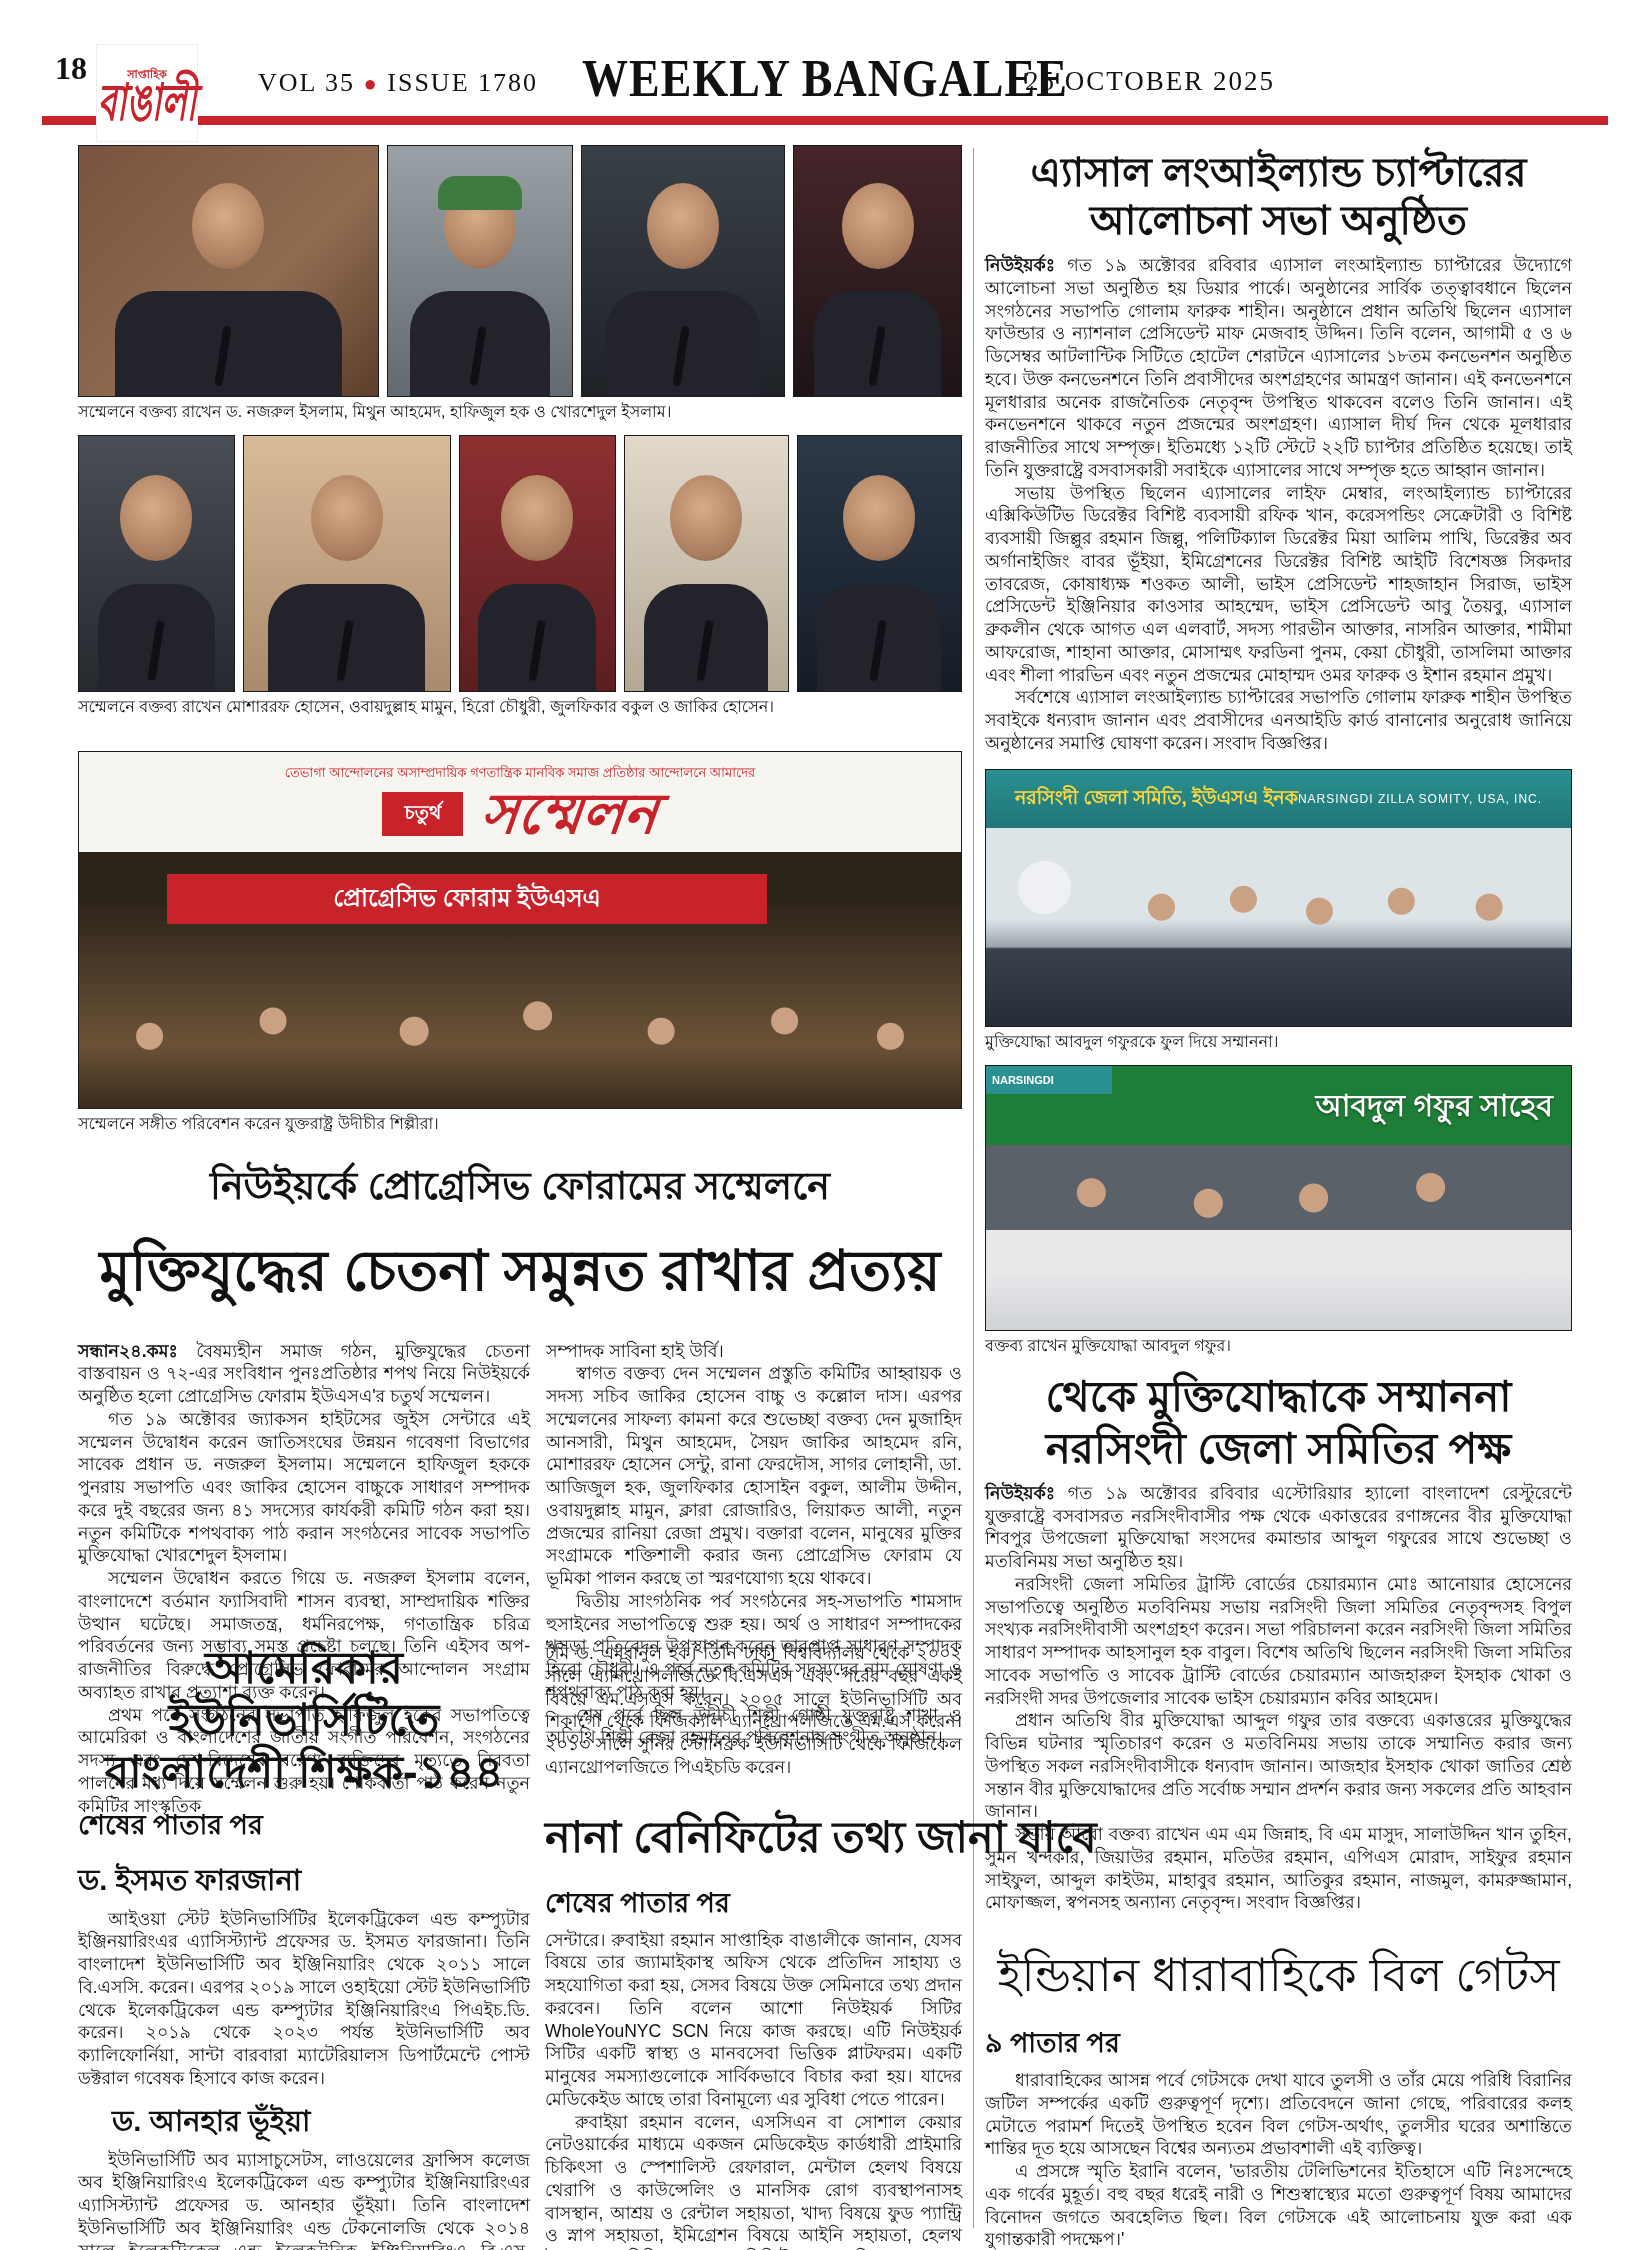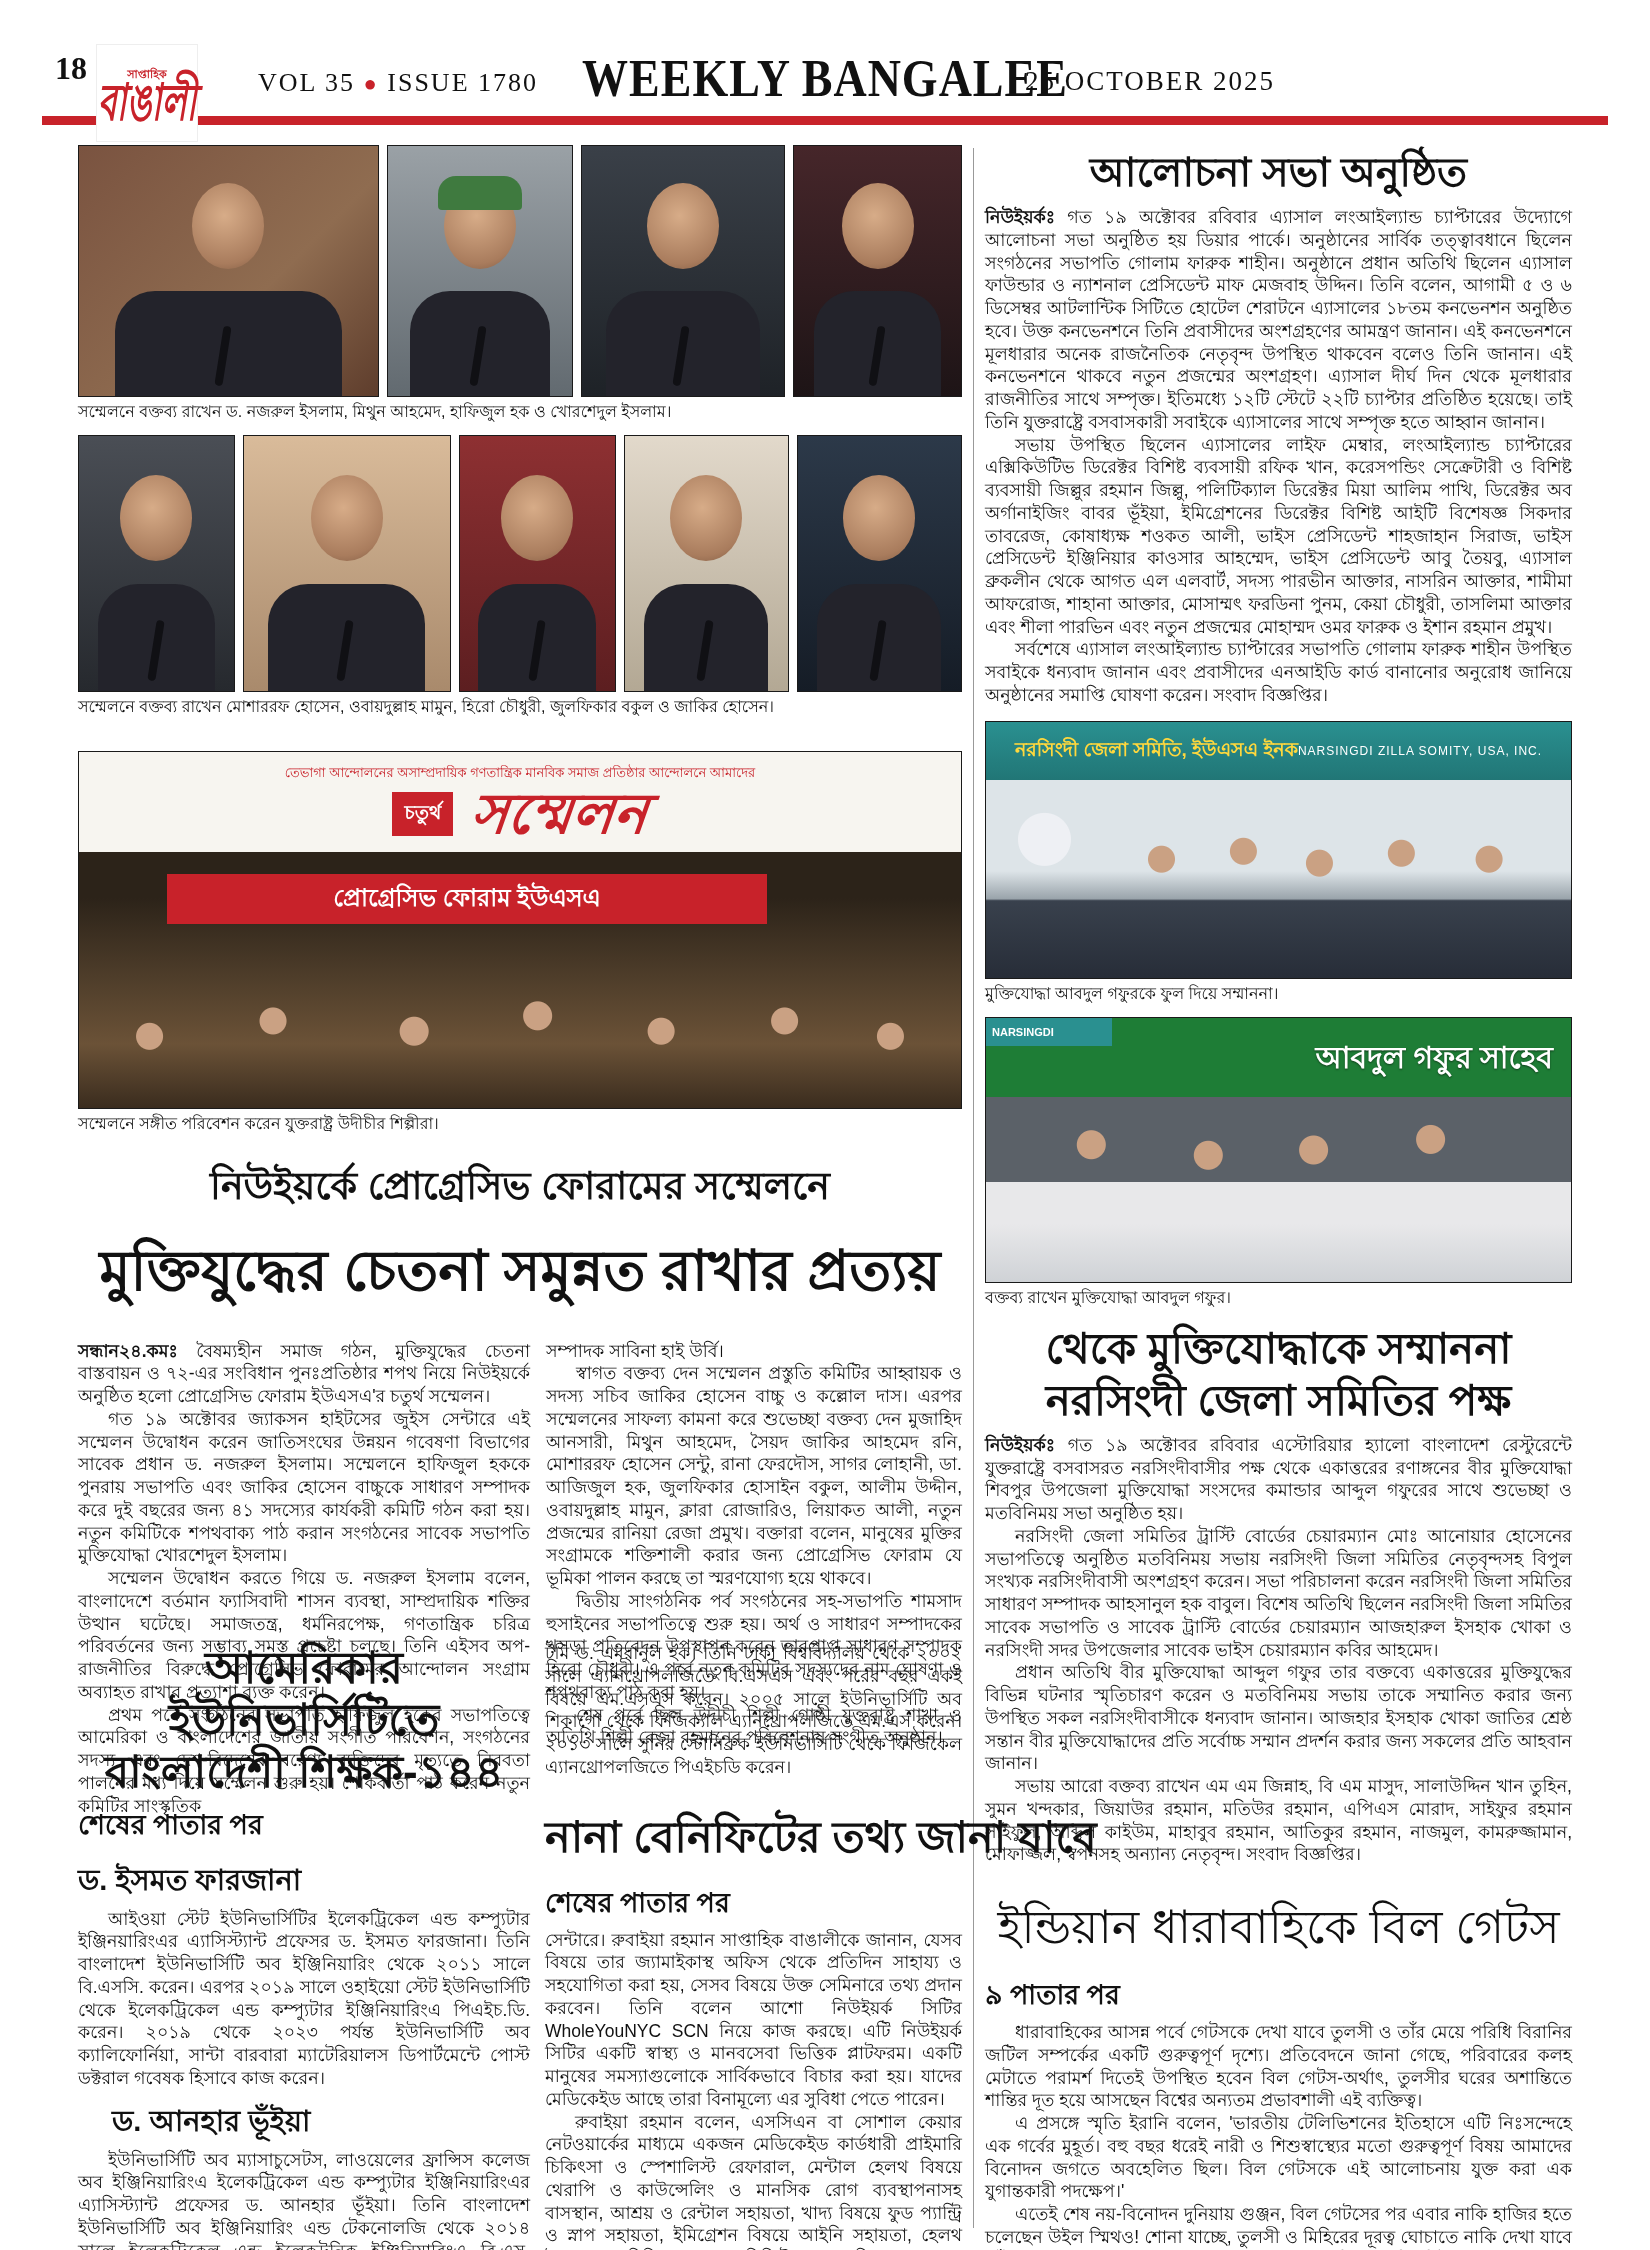--- a/index.html
+++ b/index.html
@@ -44,21 +44,21 @@
   .p-g{background:linear-gradient(#8e3032,#5c1e20);}
   .p-h{background:linear-gradient(#e2d9cb,#b3a894);}
   .p-i{background:linear-gradient(#2c3949,#151c26);}
   .prow2 .photo{height:255px;}
   
   .banner-fig{margin-top:35px;border:1px solid #1a1a1a;}
   .banner-white{height:100px;background:#f7f5f0;display:flex;flex-direction:column;align-items:center;justify-content:center;gap:2px;}
   .banner-small{color:#c8222a;font-size:13px;}
   .banner-scriptrow{display:flex;align-items:center;gap:18px;}
   .banner-script{color:#c8222a;font-weight:bold;font-style:italic;font-size:56px;line-height:1;transform:skewX(-6deg);}
-  .banner-box{background:#c8222a;color:#fff;font-weight:bold;font-size:19px;padding:6px 12px;}
+  .banner-box{background:#c8222a;color:#fff;font-weight:bold;font-size:19px;padding:6px 22px;}
   .banner-stage{position:relative;height:256px;
      background:
       radial-gradient(circle at 8% 72%,#caa183 0 13px,transparent 14px),
       radial-gradient(circle at 22% 66%,#caa183 0 13px,transparent 14px),
       radial-gradient(circle at 38% 70%,#caa183 0 14px,transparent 15px),
       radial-gradient(circle at 52% 64%,#caa183 0 14px,transparent 15px),
       radial-gradient(circle at 66% 70%,#caa183 0 13px,transparent 14px),
       radial-gradient(circle at 80% 66%,#caa183 0 13px,transparent 14px),
       radial-gradient(circle at 92% 72%,#caa183 0 13px,transparent 14px),
       linear-gradient(180deg,#2c2319 0 18%,#4a3a28 45%,#6b5237 75%,#3a2c1e);}
@@ -212,20 +212,21 @@
     <p class="noind">টমি ড. এমরানুল হক। তিনি ঢাকা বিশ্ববিদ্যালয় থেকে ২০০২ সালে এ্যানথ্রোপলজিতে বি.এসএস এবং পরের বছর একই বিষয়ে এম.এসএস করেন। ২০০৫ সালে ইউনিভার্সিটি অব শিকাগো থেকে ফিজিক্যাল এ্যানথ্রোপলজিতে এম.এস করেন। ২০১৩ সালে সুনির স্টোনিব্রুক ইউনিভার্সিটি থেকে ফিজিকেল এ্যানথ্রোপলজিতে পিএইচডি করেন।</p>
     <div class="headline-m">নানা বেনিফিটের তথ্য জানা যাবে</div>
     <div class="contnote">শেষের পাতার পর</div>
     <p class="noind">সেন্টারে। রুবাইয়া রহমান সাপ্তাহিক বাঙালীকে জানান, যেসব বিষয়ে তার জ্যামাইকাস্থ অফিস থেকে প্রতিদিন সাহায্য ও সহযোগিতা করা হয়, সেসব বিষয়ে উক্ত সেমিনারে তথ্য প্রদান করবেন। তিনি বলেন আশো নিউইয়র্ক সিটির WholeYouNYC SCN নিয়ে কাজ করছে। এটি নিউইয়র্ক সিটির একটি স্বাস্থ্য ও মানবসেবা ভিত্তিক প্লাটফরম। একটি মানুষের সমস্যাগুলোকে সার্বিকভাবে বিচার করা হয়। যাদের মেডিকেইড আছে তারা বিনামূল্যে এর সুবিধা পেতে পারেন।</p>
     <p>রুবাইয়া রহমান বলেন, এসসিএন বা সোশাল কেয়ার নেটওয়ার্কের মাধ্যমে একজন মেডিকেইড কার্ডধারী প্রাইমারি চিকিৎসা ও স্পেশালিস্ট রেফারাল, মেন্টাল হেলথ বিষয়ে থেরাপি ও কাউন্সেলিং ও মানসিক রোগ ব্যবস্থাপনাসহ বাসস্থান, আশ্রয় ও রেন্টাল সহায়তা, খাদ্য বিষয়ে ফুড প্যান্ট্রি ও স্নাপ সহায়তা, ইমিগ্রেশন বিষয়ে আইনি সহায়তা, হেলথ ইন্স্যুরেন্স ও বিভিন্ন ধরনের বেনিফিট পাওয়ার বিষয়ে সহায়তা, এবং অনুবাদ ও ভাষা বিষয়ক সহায়তা পেতে পারেন।</p>
 
   </div>
 
   <div class="region-right">
     <div class="headline-r">
+      <div>এ্যাসাল লংআইল্যান্ড চ্যাপ্টারের</div>
       <div>আলোচনা সভা অনুষ্ঠিত</div>
     </div>
     <p class="noind mt10"><b class="dl">নিউইয়র্কঃ </b><span>গত ১৯ অক্টোবর রবিবার এ্যাসাল লংআইল্যান্ড চ্যাপ্টারের উদ্যোগে আলোচনা সভা অনুষ্ঠিত হয় ডিয়ার পার্কে। অনুষ্ঠানের সার্বিক তত্ত্বাবধানে ছিলেন সংগঠনের সভাপতি গোলাম ফারুক শাহীন। অনুষ্ঠানে প্রধান অতিথি ছিলেন এ্যাসাল ফাউন্ডার ও ন্যাশনাল প্রেসিডেন্ট মাফ মেজবাহ উদ্দিন। তিনি বলেন, আগামী ৫ ও ৬ ডিসেম্বর আটলান্টিক সিটিতে হোটেল শেরাটনে এ্যাসালের ১৮তম কনভেনশন অনুষ্ঠিত হবে। উক্ত কনভেনশনে তিনি প্রবাসীদের অংশগ্রহণের আমন্ত্রণ জানান। এই কনভেনশনে মূলধারার অনেক রাজনৈতিক নেতৃবৃন্দ উপস্থিত থাকবেন বলেও তিনি জানান। এই কনভেনশনে থাকবে নতুন প্রজন্মের অংশগ্রহণ। এ্যাসাল দীর্ঘ দিন থেকে মূলধারার রাজনীতির সাথে সম্পৃক্ত। ইতিমধ্যে ১২টি স্টেটে ২২টি চ্যাপ্টার প্রতিষ্ঠিত হয়েছে। তাই তিনি যুক্তরাষ্ট্রে বসবাসকারী সবাইকে এ্যাসালের সাথে সম্পৃক্ত হতে আহ্বান জানান।</span></p>
     <p>সভায় উপস্থিত ছিলেন এ্যাসালের লাইফ মেম্বার, লংআইল্যান্ড চ্যাপ্টারের এক্সিকিউটিভ ডিরেক্টর বিশিষ্ট ব্যবসায়ী রফিক খান, করেসপন্ডিং সেক্রেটারী ও বিশিষ্ট ব্যবসায়ী জিল্লুর রহমান জিল্লু, পলিটিক্যাল ডিরেক্টর মিয়া আলিম পাখি, ডিরেক্টর অব অর্গানাইজিং বাবর ভূঁইয়া, ইমিগ্রেশনের ডিরেক্টর বিশিষ্ট আইটি বিশেষজ্ঞ সিকদার তাবরেজ, কোষাধ্যক্ষ শওকত আলী, ভাইস প্রেসিডেন্ট শাহজাহান সিরাজ, ভাইস প্রেসিডেন্ট ইঞ্জিনিয়ার কাওসার আহম্মেদ, ভাইস প্রেসিডেন্ট আবু তৈয়বু, এ্যাসাল ব্রুকলীন থেকে আগত এল এলবার্ট, সদস্য পারভীন আক্তার, নাসরিন আক্তার, শামীমা আফরোজ, শাহানা আক্তার, মোসাম্মৎ ফরডিনা পুনম, কেয়া চৌধুরী, তাসলিমা আক্তার এবং শীলা পারভিন এবং নতুন প্রজন্মের মোহাম্মদ ওমর ফারুক ও ইশান রহমান প্রমুখ।</p>
     <p>সর্বশেষে এ্যাসাল লংআইল্যান্ড চ্যাপ্টারের সভাপতি গোলাম ফারুক শাহীন উপস্থিত সবাইকে ধন্যবাদ জানান এবং প্রবাসীদের এনআইডি কার্ড বানানোর অনুরোধ জানিয়ে অনুষ্ঠানের সমাপ্তি ঘোষণা করেন। সংবাদ বিজ্ঞপ্তির।</p>
 
     <div class="rphoto pA">
       <div class="pA-banner">
         <div class="bn">নরসিংদী জেলা সমিতি, ইউএসএ ইনক</div>
         <div class="en">NARSINGDI ZILLA SOMITY, USA, INC.</div>

